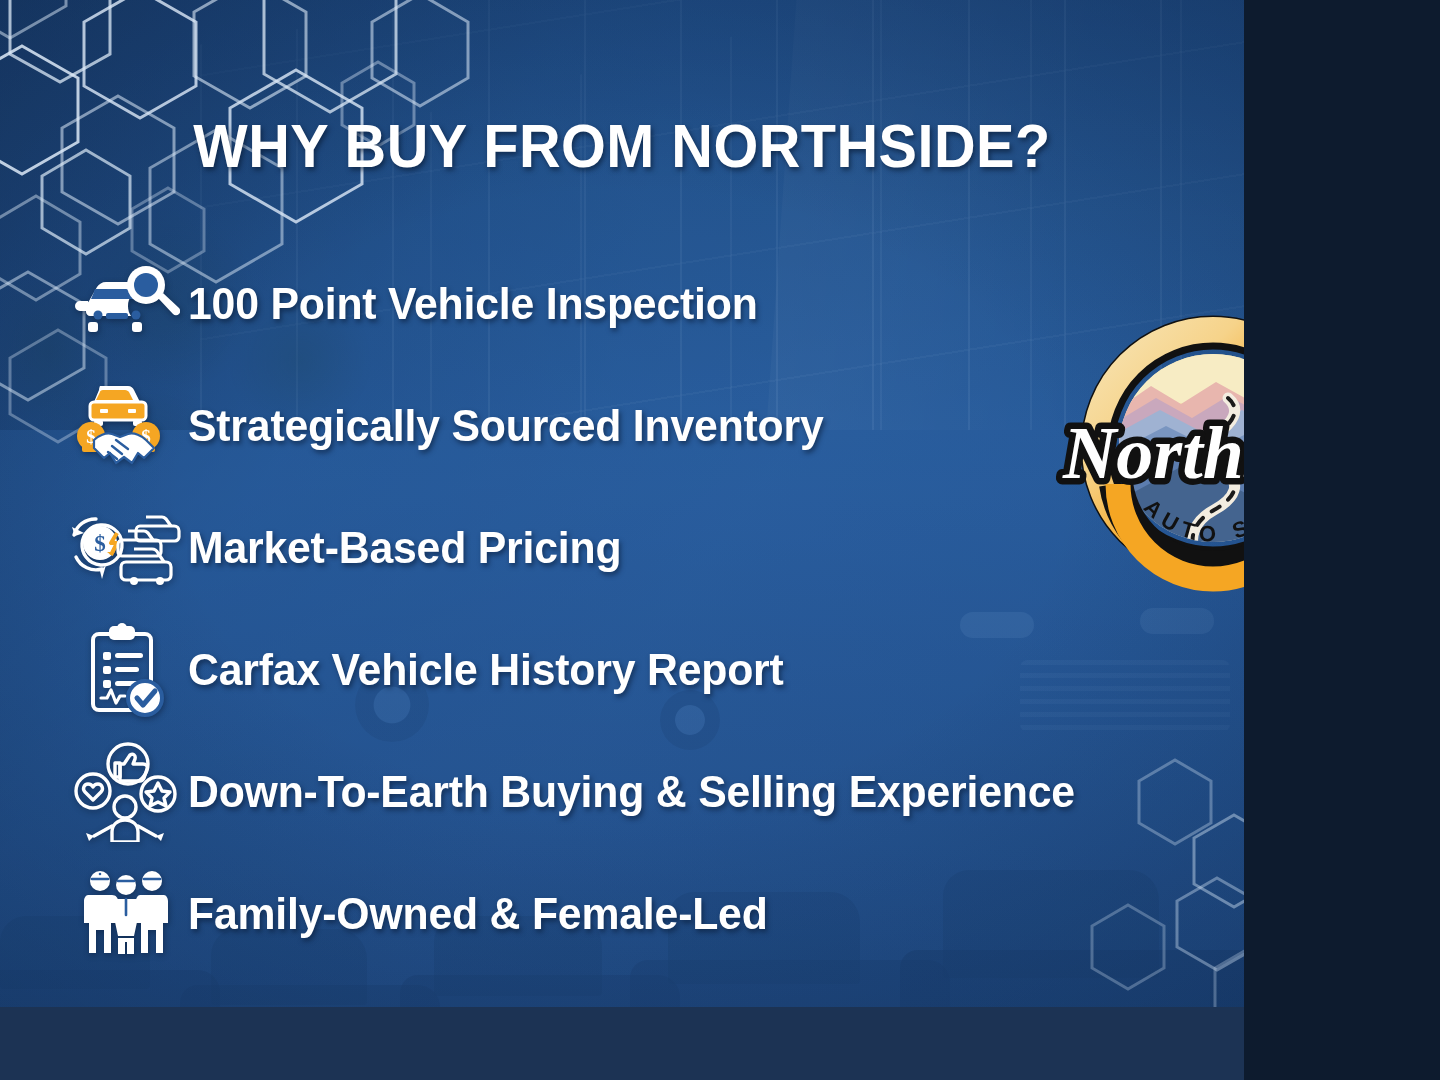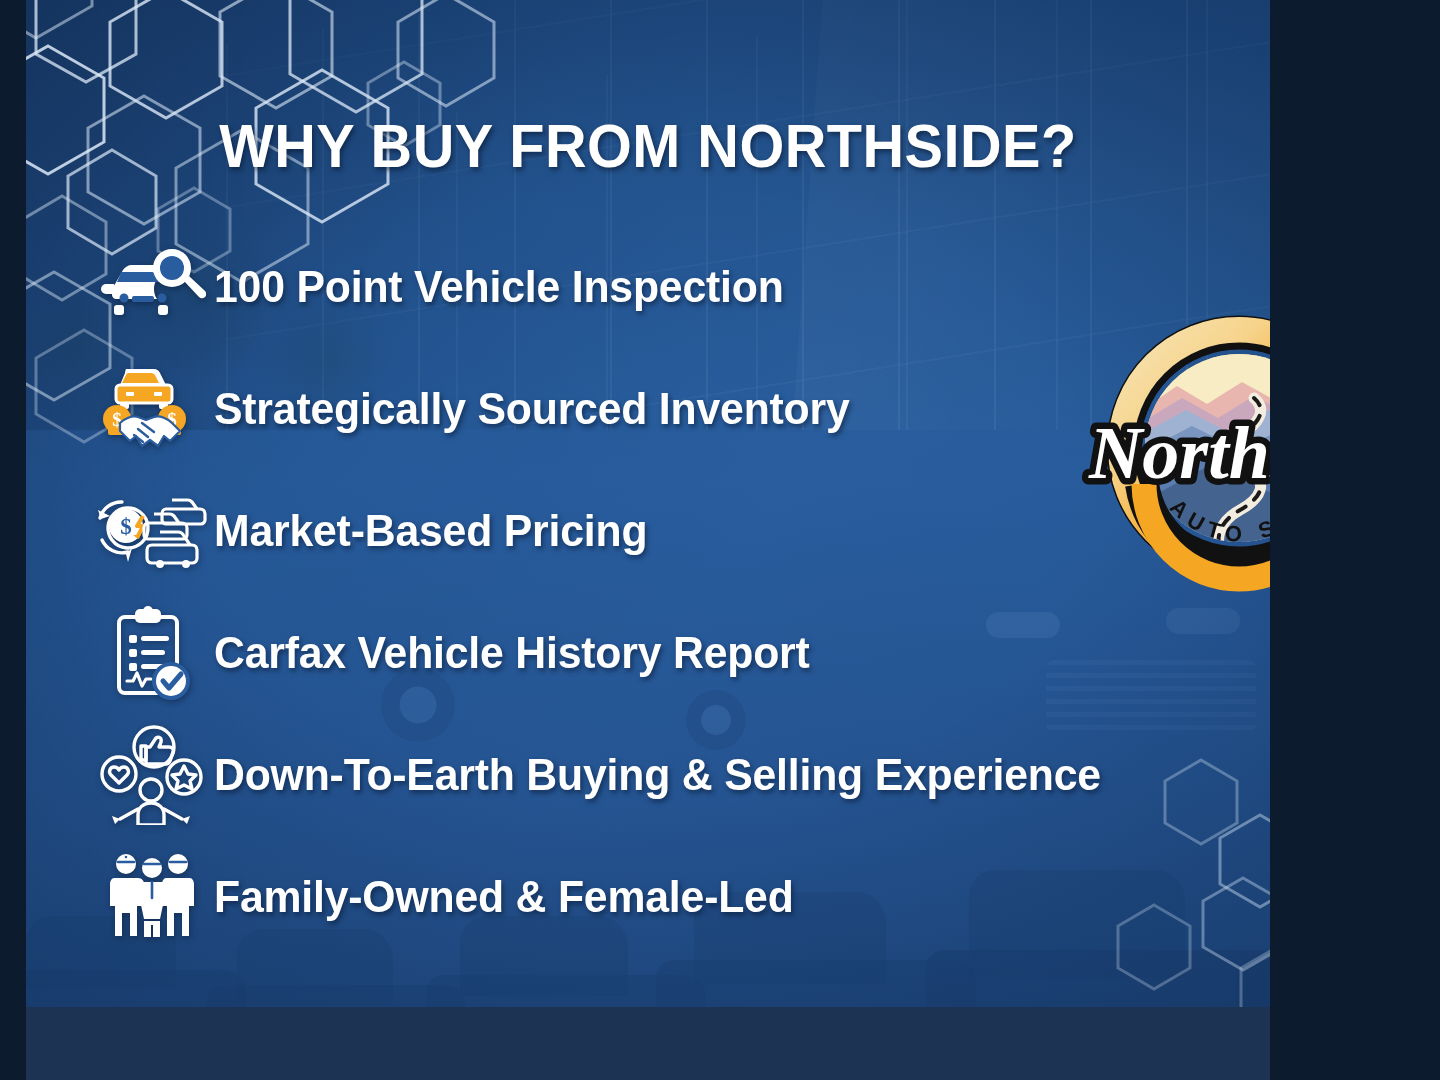--- a/index.html
+++ b/index.html
@@ -4,21 +4,20 @@
 <style>
   html,body{margin:0;padding:0;background:#0d1b2e;}
   *{box-sizing:border-box;}
 
   .slide{
     position:relative;
     width:1244px;height:1080px;
     overflow:hidden;
     font-family:"Liberation Sans", sans-serif;
     background:#1d4ed8;
-    margin-left:26px;
   }
 
   
   .bg-photo{position:absolute;inset:0;overflow:hidden;}
 
   .bg-sky{
     position:absolute;left:0;top:0;width:1440px;height:470px;
     background:
       linear-gradient(100deg, rgba(12,30,58,.55) 0%, rgba(16,40,74,.25) 22%, rgba(20,52,96,0) 45%),
       linear-gradient(185deg,#1b4478 0%,#27588f 40%,#2d63a6 100%);
@@ -112,21 +111,21 @@
     font-size:62px;
     font-weight:700;
     letter-spacing:.5px;
     transform:scaleX(.93);
     text-shadow:2px 3px 5px rgba(4,16,36,.55);
     white-space:nowrap;
   }
 
   
   .features{
-    position:absolute;left:64px;top:226px;width:1180px;
+    position:absolute;left:64px;top:243px;width:1180px;
   }
   .feature{
     display:flex;align-items:center;
     height:122px;
   }
   .f-icon{
     width:124px;min-width:124px;height:104px;
     display:flex;align-items:center;justify-content:center;
   }
   .f-icon svg{display:block;filter:drop-shadow(1px 2px 3px rgba(5,18,40,.45));}

